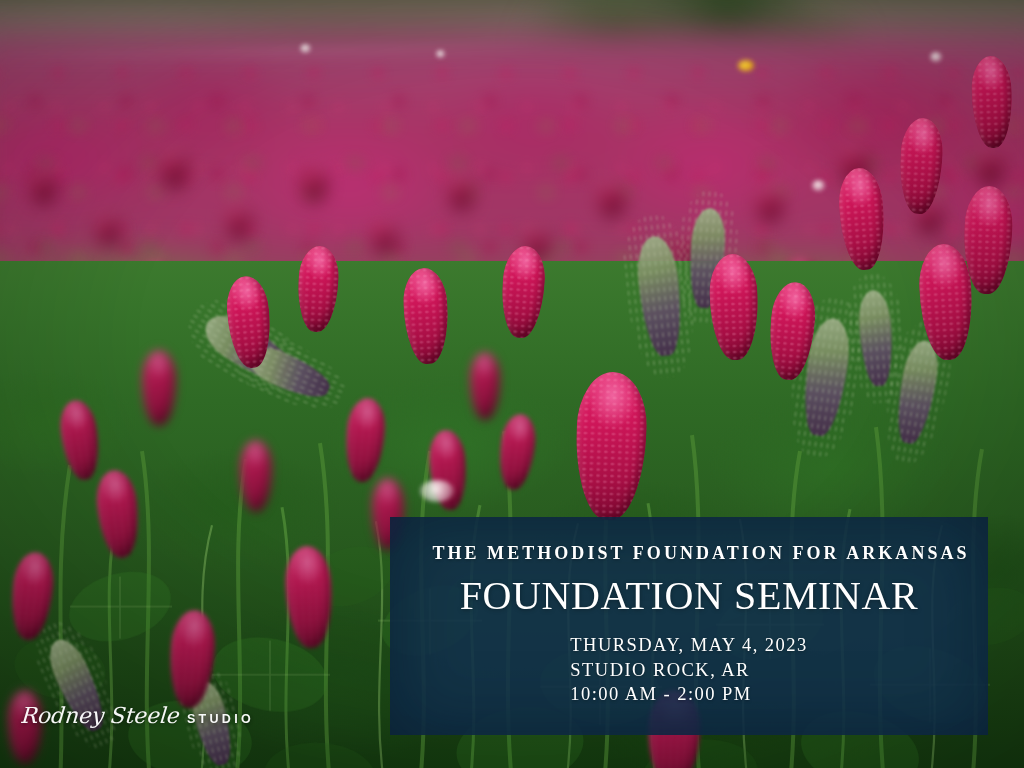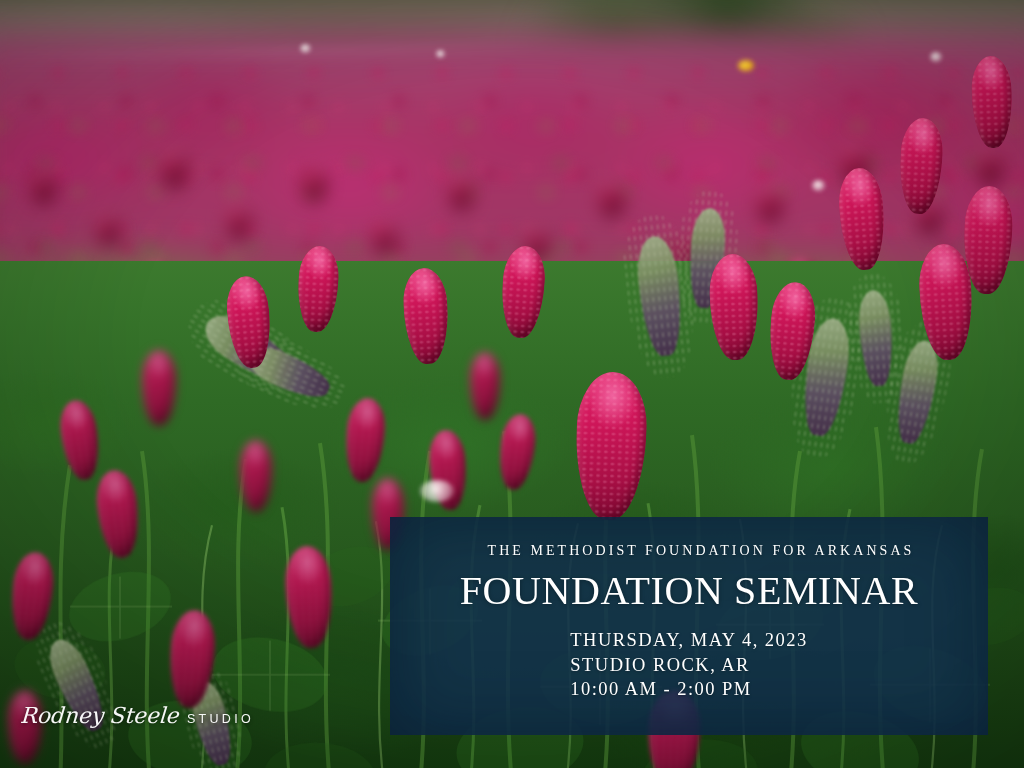--- a/index.html
+++ b/index.html
@@ -258,23 +258,23 @@
     background:
       radial-gradient(ellipse 30% 50% at 18% 40%, #79c7ff 0%, rgba(121,199,255,0) 68%),
       radial-gradient(ellipse 26% 44% at 48% 70%, #4fa0d8 0%, rgba(79,160,216,0) 66%),
       radial-gradient(ellipse 24% 40% at 78% 30%, #2d6fa8 0%, rgba(45,111,168,0) 66%);
     filter: blur(6px);
   }
 
   .panel > * { position: relative; z-index: 2; }
 
   .eyebrow {
-    font-size: 14px;
+    font-size: 18px;
     letter-spacing: 3.05px;
-    font-weight: 400;
+    font-weight: 700;
     white-space: nowrap;
     text-shadow: 0 1px 3px rgba(0,0,0,.35);
     margin-left: 24px;
   }
 
   .headline {
     margin-top: 12px;
     font-size: 40px;
     line-height: 1;
     letter-spacing: .6px;
@@ -311,21 +311,21 @@
     font-family: "DejaVu Serif", serif;
     font-style: italic;
     font-size: 22px;
     letter-spacing: -.2px;
     transform: skewX(-6deg);
   }
   .wm-studio {
     font-family: "Liberation Sans", sans-serif;
     font-size: 12.5px;
     letter-spacing: 3.3px;
-    font-weight: 400;
+    font-weight: 700;
   }
 </style>
 </head>
 <body>
 
 <div class="stage">
 
   <div class="photo">
 
     <div class="bg-hill"></div>

